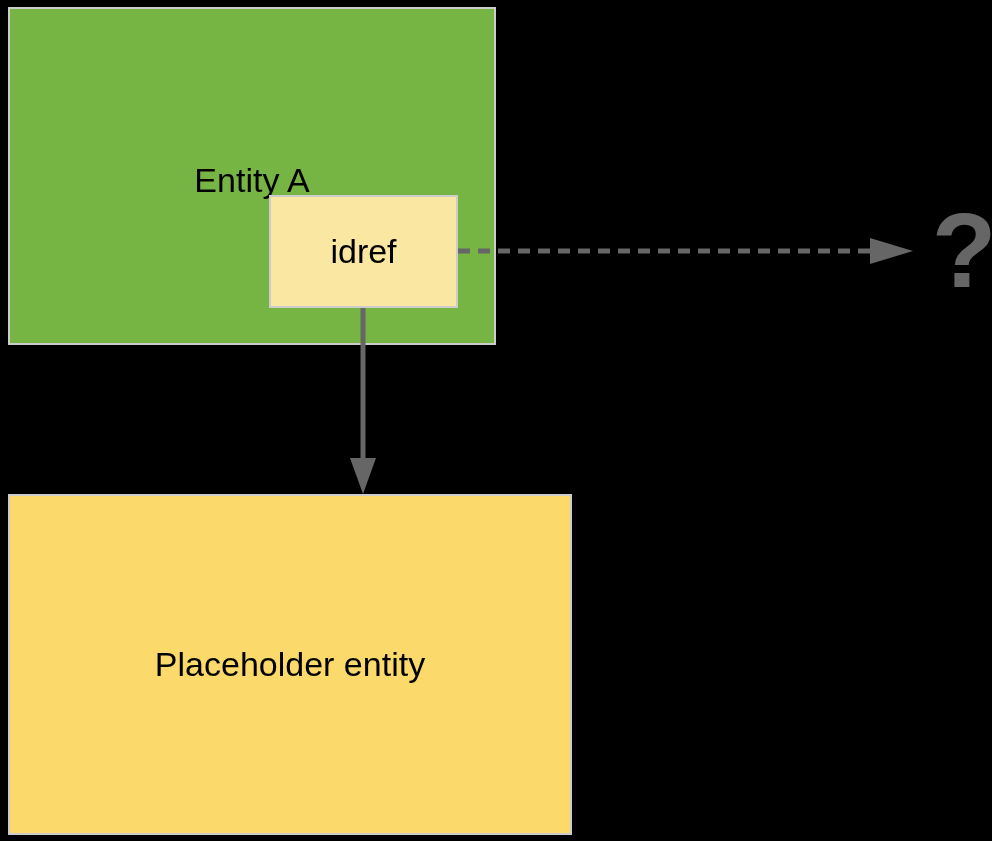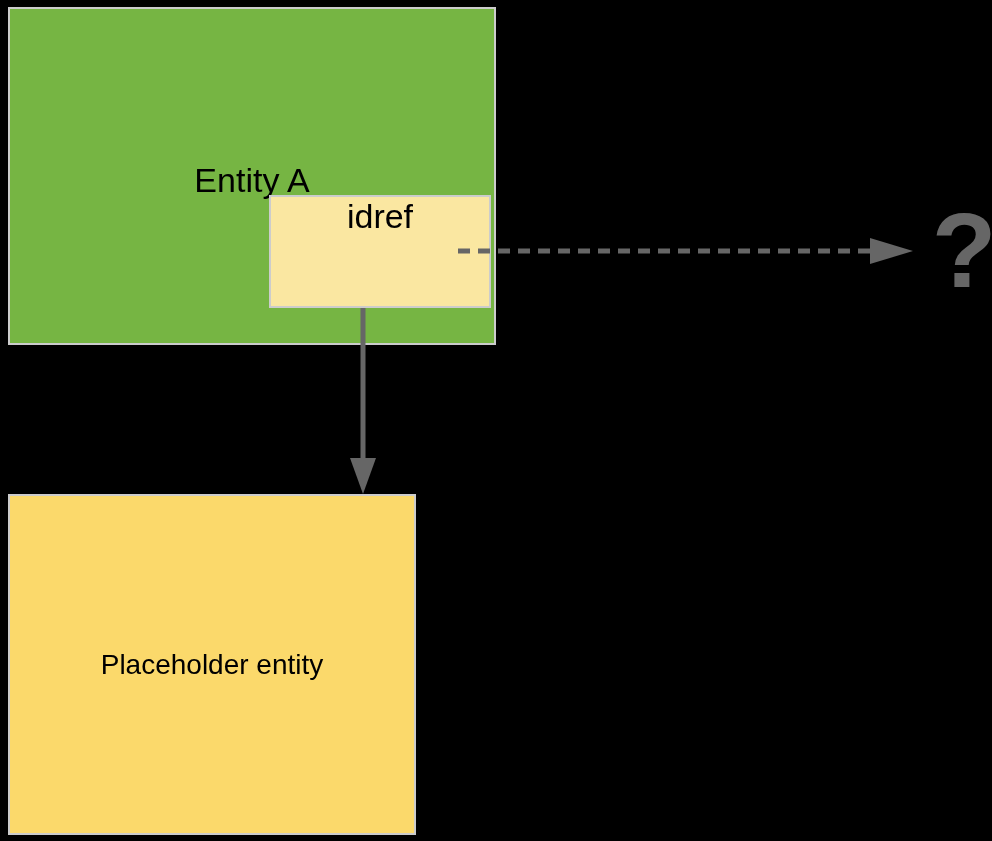--- a/index.html
+++ b/index.html
@@ -28,39 +28,39 @@
   }
   .entity-a-label {
     left: 8px; top: 160px;
     width: 488px; height: 40px;
     line-height: 40px;
     text-align: center;
     font-size: 34px;
   }
   .idref-box {
     left: 269px; top: 195px;
-    width: 222px; height: 113px;
+    width: 189px; height: 113px;
     box-sizing: border-box;
     background: var(--idref_cream, #FAE7A1);
     border: 2px solid var(--border_gray, #CCCCCC);
     display: flex;
-    align-items: flex-start;
+    align-items: center;
     justify-content: center;
     font-size: 34px;
   }
   .placeholder-box {
     left: 8px; top: 494px;
-    width: 408px; height: 341px;
+    width: 564px; height: 341px;
     box-sizing: border-box;
     background: var(--placeholder_yellow, #FBD96B);
     border: 2px solid var(--border_gray, #CCCCCC);
     display: flex;
     align-items: center;
     justify-content: center;
-    font-size: 28px;
+    font-size: 34px;
   }
   .arrow-dashed-svg {
     left: 458px; top: 230px;
     width: 460px; height: 42px;
     color: var(--arrow_gray, #666666);
   }
   .arrow-solid-svg {
     left: 340px; top: 308px;
     width: 46px; height: 188px;
     color: var(--arrow_gray, #666666);

